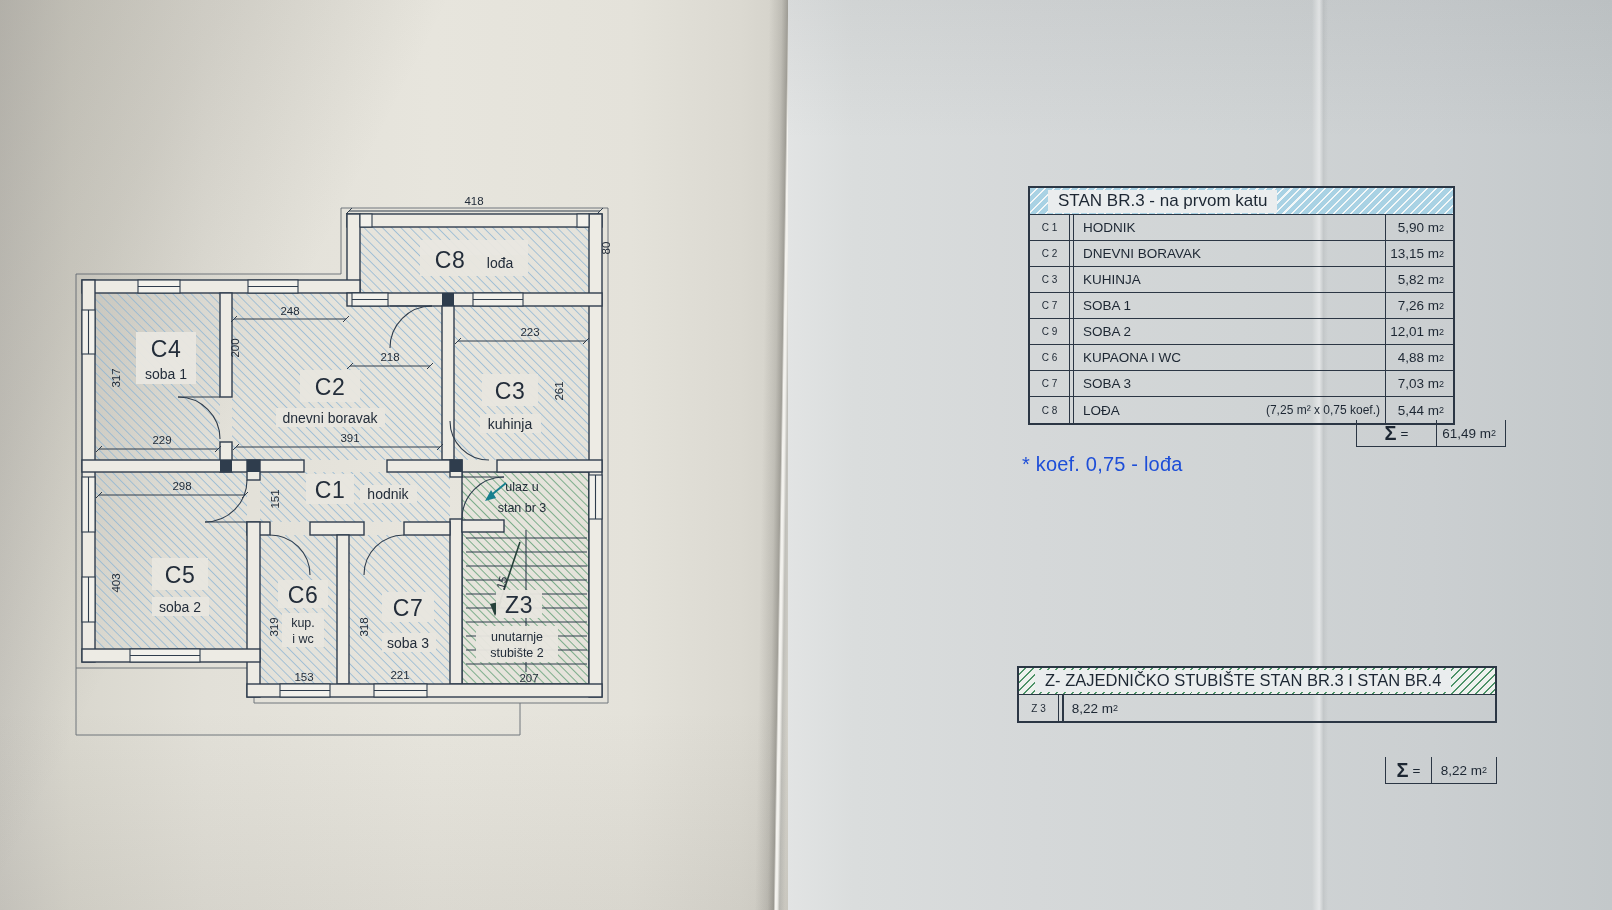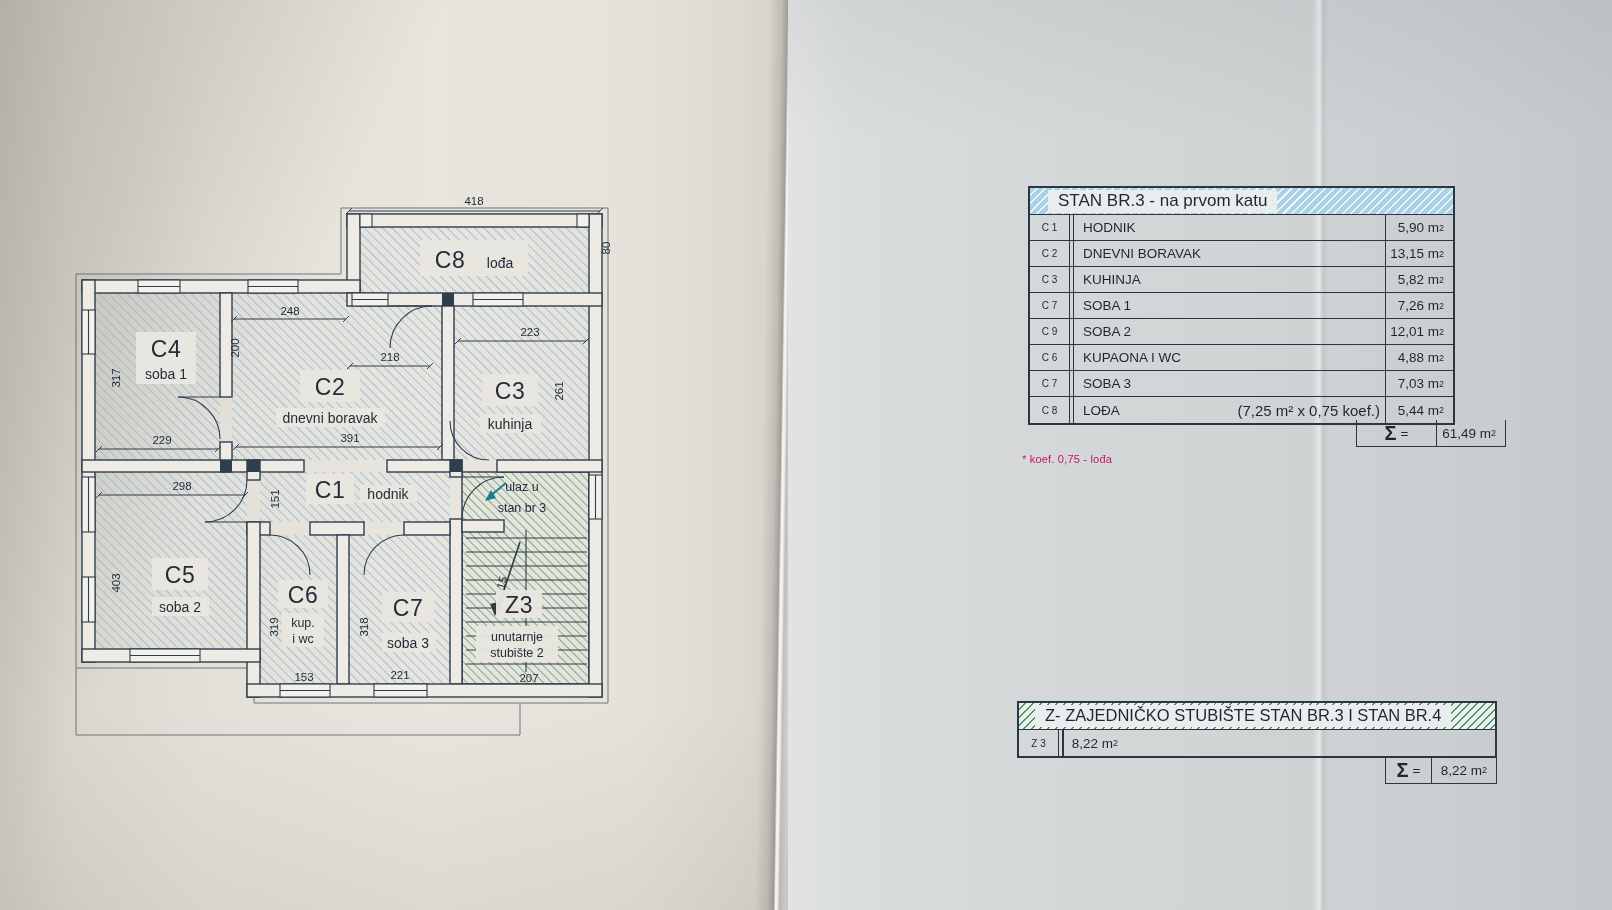--- a/index.html
+++ b/index.html
@@ -45,31 +45,31 @@
   .tbl{position:absolute;border:2px solid var(--ink);color:#1d2733}
   .tbl-head{display:flex;align-items:center;border-bottom:1.8px solid var(--ink)}
   .hatch-blue{background:repeating-linear-gradient(135deg,#a9d2e4 0 4.5px,#f3f7f8 4.5px 6px)}
   .hatch-green{background:repeating-linear-gradient(135deg,#eef2ee 0 4.2px,#4d9368 4.2px 5.6px)}
   .tbl-title{background:#eaedee;padding:1px 10px 2px 10px;font-size:17px;white-space:nowrap}
   .trow{display:flex;align-items:stretch;height:26px;border-bottom:1.6px solid var(--ink);font-size:13.5px}
   .trow:last-child{border-bottom:none}
   .c-code{width:40px;border-right:1.6px solid var(--ink);display:flex;align-items:center;justify-content:center;font-size:10px}
   .c-gap{width:4px;border-right:1.6px solid var(--ink)}
   .c-name{flex:1;display:flex;align-items:center;padding-left:9px;justify-content:space-between}
-  .c-note{font-size:15px;padding-right:5px;white-space:nowrap}
+  .c-note{font-size:12px;padding-right:5px;white-space:nowrap}
   .c-val{display:flex;align-items:center;justify-content:flex-end;padding-right:9px;border-left:1.6px solid var(--ink)}
   .v-wide{width:68px}
   .v-low{width:64px}
   sup{font-size:9px}
   .sumrow{display:flex;justify-content:flex-end;font-size:13.5px;color:#1d2733}
   .sumbox{display:flex;border:1.8px solid var(--ink);border-top:none;height:27px}
   .sumsig{display:flex;align-items:center;justify-content:center;border-right:1.8px solid var(--ink);gap:4px}
   .sig{font-size:20px;font-weight:bold}
   .sumval{display:flex;align-items:center;justify-content:flex-end;padding-right:9px}
-  .note-line{position:absolute;left:1022px;top:453px;font-size:11px;color:#be185d;letter-spacing:.2px}
+  .note-line{position:absolute;left:1022px;top:453px;font-size:20px;color:#1d4ed8;letter-spacing:.2px}
 </style>
 </head>
 <body>
 
 <div class="page-left">
   <svg style="position:absolute;left:52px;top:192px" width="562" height="548" viewBox="0 0 562 548">
     <defs>
       <pattern id="bh" width="6.5" height="6.5" patternUnits="userSpaceOnUse" patternTransform="rotate(-45)">
         <line x1="0" y1="0" x2="0" y2="6.5" stroke="#8fb6d4" stroke-width="1.5"></line>
       </pattern>
@@ -358,21 +358,21 @@
     <div class="sumsig" style="width:80px">
         <span class="sig">Σ</span>
         <span>=</span>
       </div>
     <div class="sumval v-wide"><span>61,49</span>&nbsp;<span>m</span><sup>2</sup></div>
   </div>
 </div>
 
 <div class="note-line">* koef. 0,75 - lođa</div>
 
-<div class="tbl" style="left:1017px;top:701px;width:480px">
+<div class="tbl" style="left:1017px;top:666px;width:480px">
   <div class="tbl-head hatch-green" style="height:27px;padding-left:16px">
     <span class="tbl-title" style="font-size:16.5px">Z- ZAJEDNIČKO STUBIŠTE STAN BR.3 I STAN BR.4</span>
   </div>
   <div class="trow">
     <div class="c-code">Z 3</div>
       <div class="c-gap"></div>
     <div class="c-val v-low"><span>8,22</span>&nbsp;<span>m</span><sup>2</sup></div>
   </div>
 </div>
 <div class="sumrow" style="position:absolute;left:1017px;top:757px;width:480px">

